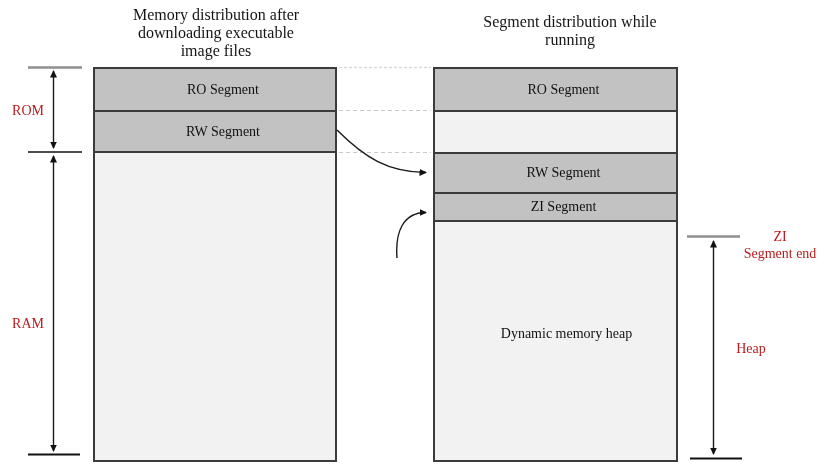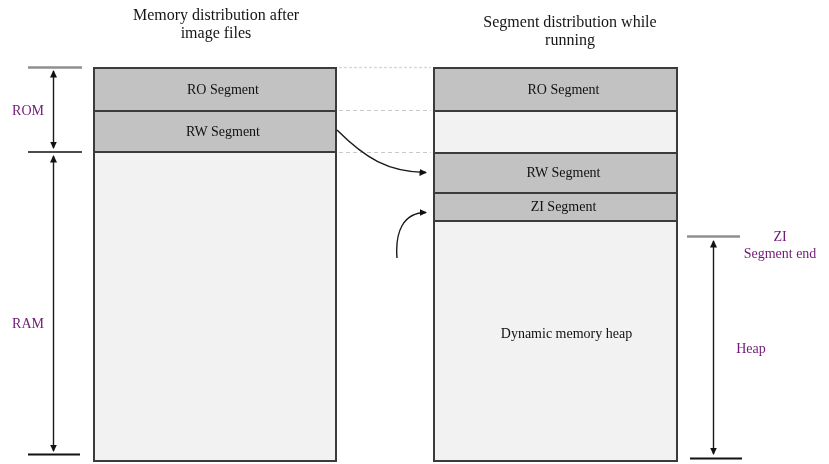--- a/index.html
+++ b/index.html
@@ -39,35 +39,36 @@
     padding-left:16px;
   }
   .seg.gray{background:#c2c2c2;border-bottom:2px solid #3b3b3b;}
   .seg.light{background:#f2f2f2;}
   .seg.grow{flex:1 1 auto;}
   .side-label{
     position:absolute;
     font-size:14px;
     line-height:17px;
     text-align:center;
-    color:#701a75;
+    color:#b91c1c;
   }
   svg.overlay{
     position:absolute;
     left:0;top:0;
     pointer-events:none;
   }
 </style>
 </head>
 <body>
 
 <div id="canvas">
 
   <div class="title" style="left:108px;top:6px;width:216px;">
     <div>Memory distribution after</div>
+    <div>downloading executable</div>
     <div>image files</div>
   </div>
   <div class="title" style="left:455px;top:13px;width:230px;">
     <div>Segment distribution while</div>
     <div>running</div>
   </div>
 
   <div class="memcol" style="left:93px;">
     <div class="seg gray" style="height:43px;">
       <span>RO Segment</span>

